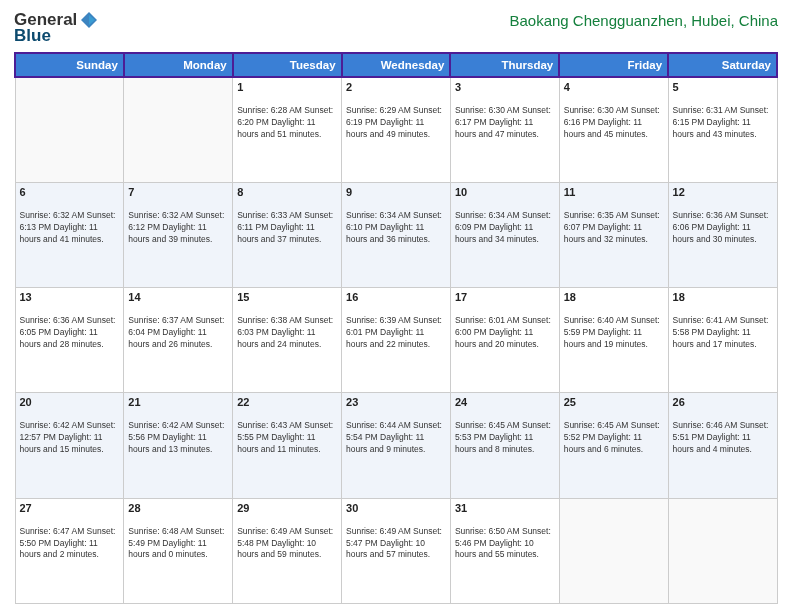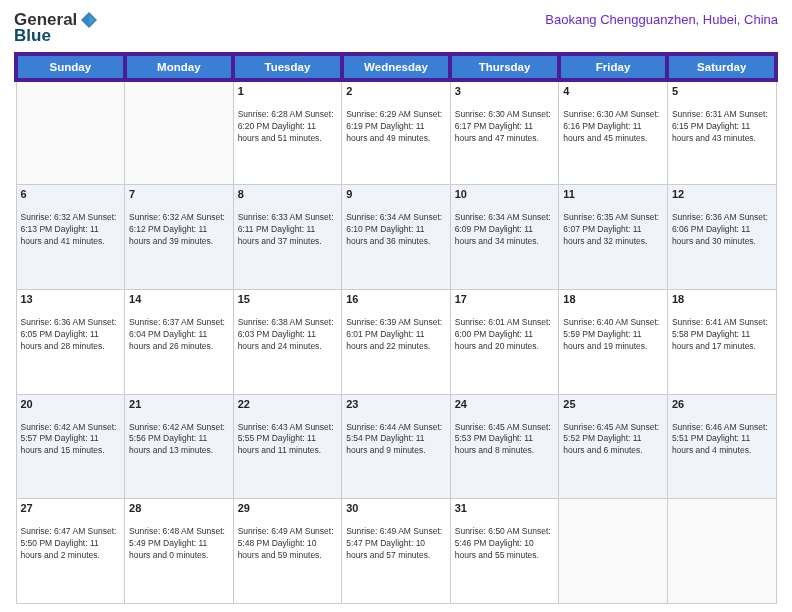--- a/index.html
+++ b/index.html
@@ -31,39 +31,39 @@
     .header-right {
       text-align: right;
     }
     .month-title {
       font-size: 32px;
       font-weight: normal;
       color: #222;
       line-height: 1.1;
     }
     .location-title {
-      font-size: 13px;
-      color: #6d28d9;
+      font-size: 15px;
+      color: #15803d;
       margin-top: 2px;
     }
     .calendar {
       flex: 1;
       border: 1px solid #ccc;
       border-collapse: collapse;
       width: 100%;
       table-layout: fixed;
     }
     .calendar th {
       background-color: #3a7fd5;
       color: #fff;
       font-size: 11.5px;
       font-weight: bold;
-      text-align: center;
+      text-align: right;
       padding: 5px 5px;
-      border: 4px solid #4c1d95;
+      border: 2px solid #4c1d95;
     }
     .calendar td {
       border: 1px solid #ccc;
       vertical-align: top;
       padding: 3px 4px;
       font-size: 9px;
       color: #333;
       background: #fff;
       height: 88px;
     }
@@ -240,21 +240,21 @@
             <div class="day-number">18</div>
             <div class="day-info">Sunrise: 6:41 AM
 Sunset: 5:58 PM
 Daylight: 11 hours and 17 minutes.</div>
           </td>
         </tr>
         <tr class="row-shaded">
           <td>
             <div class="day-number">20</div>
             <div class="day-info">Sunrise: 6:42 AM
-Sunset: 5:57 PM
+Sunset: 12:57 PM
 Daylight: 11 hours and 15 minutes.</div>
           </td>
           <td>
             <div class="day-number">21</div>
             <div class="day-info">Sunrise: 6:42 AM
 Sunset: 5:56 PM
 Daylight: 11 hours and 13 minutes.</div>
           </td>
           <td>
             <div class="day-number">22</div>

